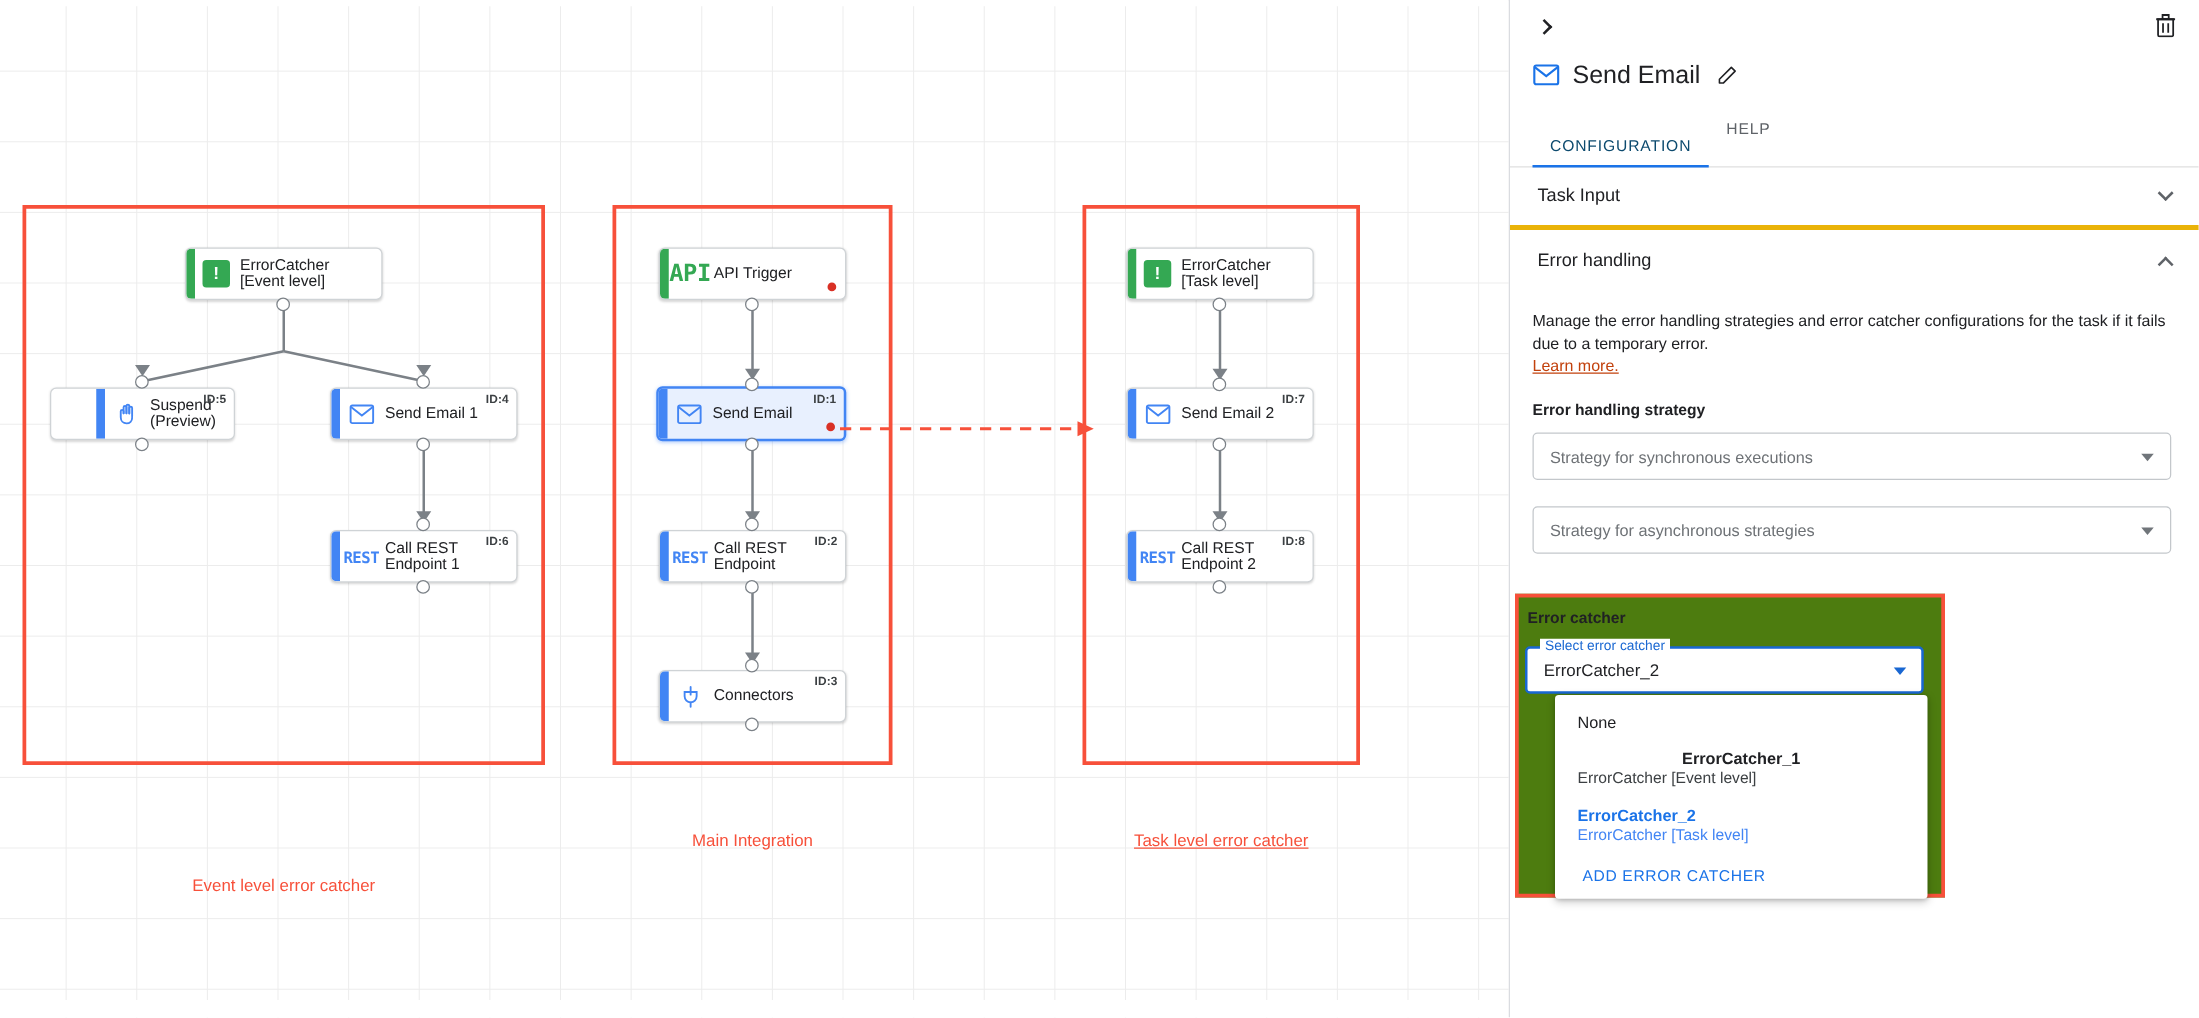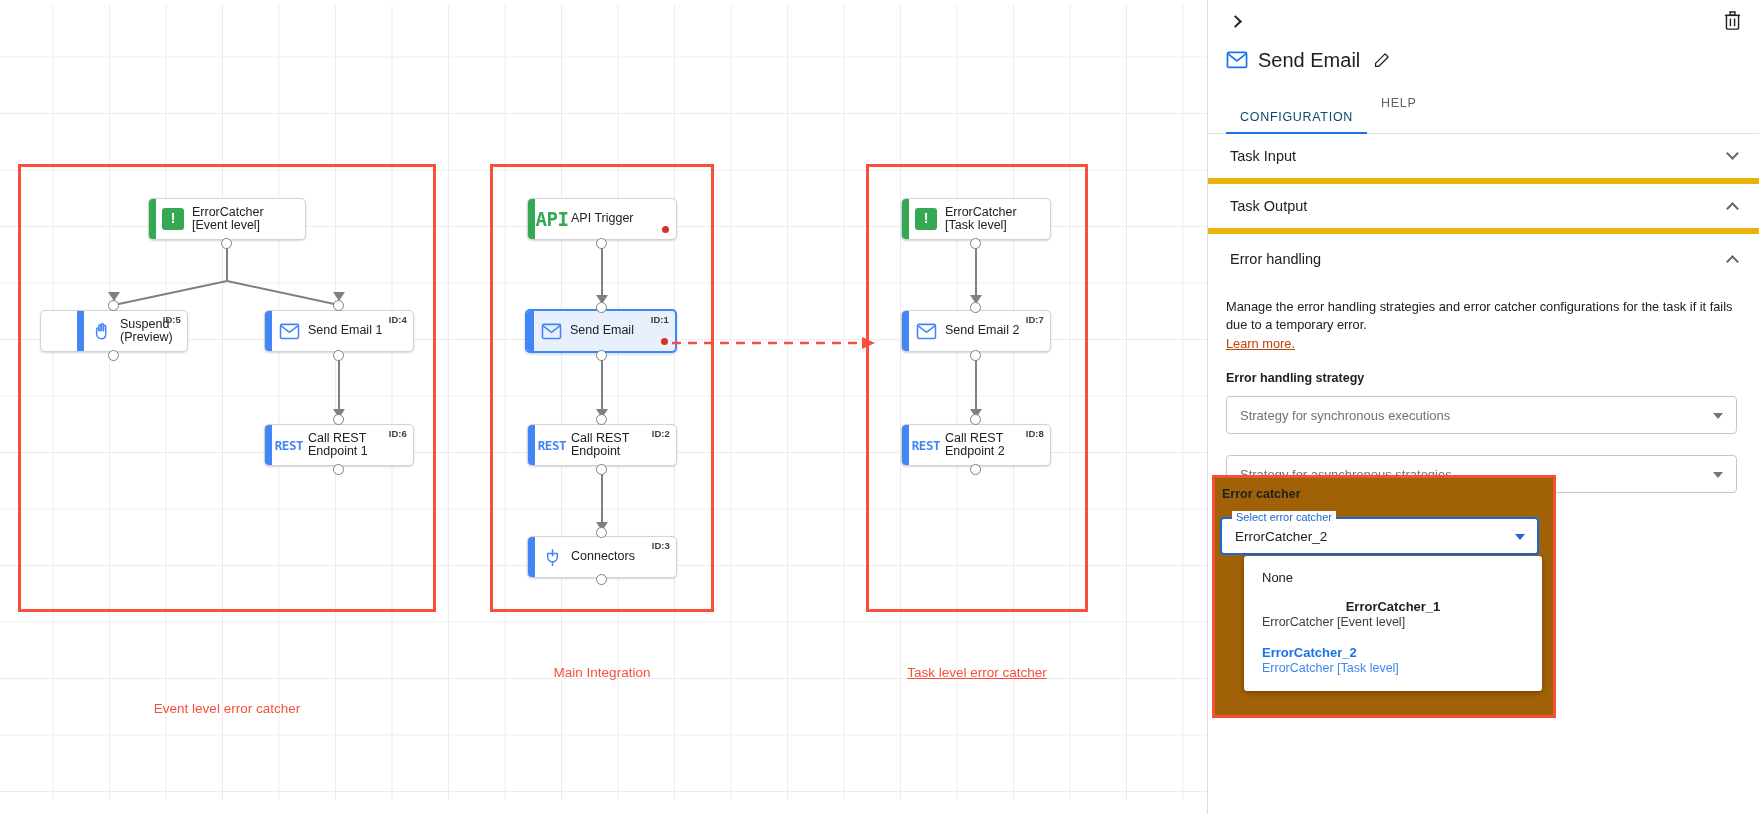--- a/index.html
+++ b/index.html
@@ -183,21 +183,21 @@
   }
   .tab.active { color: #0c4a6e; margin-top: 14px; }
   .tab.active::after {
     content: ""; position: absolute;
     left: 0; right: 0; bottom: -1px; height: 2.5px; background: #1a73e8;
   }
   .accordion-row {
     display: flex; align-items: center; justify-content: space-between;
     height: 50px;
     padding: 0 22px 0 22px;
-    border-bottom: 6px solid #eab308;
+    border-bottom: 4px solid #eab308;
     cursor: pointer;
   }
   .accordion-row .acc-title { font-size: 14.5px; color: #202124; font-weight: 500; }
   .chev {
     width: 9px; height: 9px;
     border-right: 2px solid #5f6368;
     border-bottom: 2px solid #5f6368;
   }
   .chev.down { transform: translateY(-3px) rotate(45deg); }
   .chev.up   { transform: translateY(2px) rotate(-135deg); }
@@ -234,21 +234,21 @@
     border-right: 5px solid transparent;
     border-top: 6px solid #70757a;
   }
 
   
   .err-catcher-box {
     position: absolute;
     left: 1212px; top: 475px;
     width: 344px; height: 243px;
     border: 3px solid #f7503a;
-    background: #a16207;
+    background: #4d7c0f;
     z-index: 10;
   }
   .err-catcher-inner { padding: 9px 14px 0 5px; position: relative; }
   .err-catcher-title {
     font-size: 12.5px; font-weight: 700; color: #202124; margin-left: 2px;
   }
   .outlined-select {
     position: relative;
     margin-top: 16px;
     height: 38px;
@@ -531,24 +531,20 @@
     <div class="tabs">
       <div class="tab active">CONFIGURATION</div>
       <div class="tab">HELP</div>
     </div>
 
     <div class="accordion-row">
       <span class="acc-title">Task Input</span>
       <span class="chev down"></span>
     </div>
 
-    <div class="accordion-row">
-      <span class="acc-title">Task Output</span>
-      <span class="chev up"></span>
-    </div>
 
     <div class="accordion-row" style="border-bottom:none;">
       <span class="acc-title">Error handling</span>
       <span class="chev up"></span>
     </div>
 
     <div class="section-body">
       <div class="desc">Manage the error handling strategies and error catcher configurations for the task if it fails due to a temporary error.</div>
       <div><span class="learn-more">Learn more.</span></div>
 
@@ -581,17 +577,18 @@
           <div class="l1">None</div>
         </div>
         <div class="dd-item" style="padding-top:9px;">
           <div class="l1 bold">ErrorCatcher_1</div>
           <div class="l2">ErrorCatcher [Event level]</div>
         </div>
         <div class="dd-item selected" style="padding-top:9px;">
           <div class="l1">ErrorCatcher_2</div>
           <div class="l2">ErrorCatcher [Task level]</div>
         </div>
+        <div class="dd-action">ADD ERROR CATCHER</div>
       </div>
     </div>
   </div>
 
 </div>
 
 </body></html>

